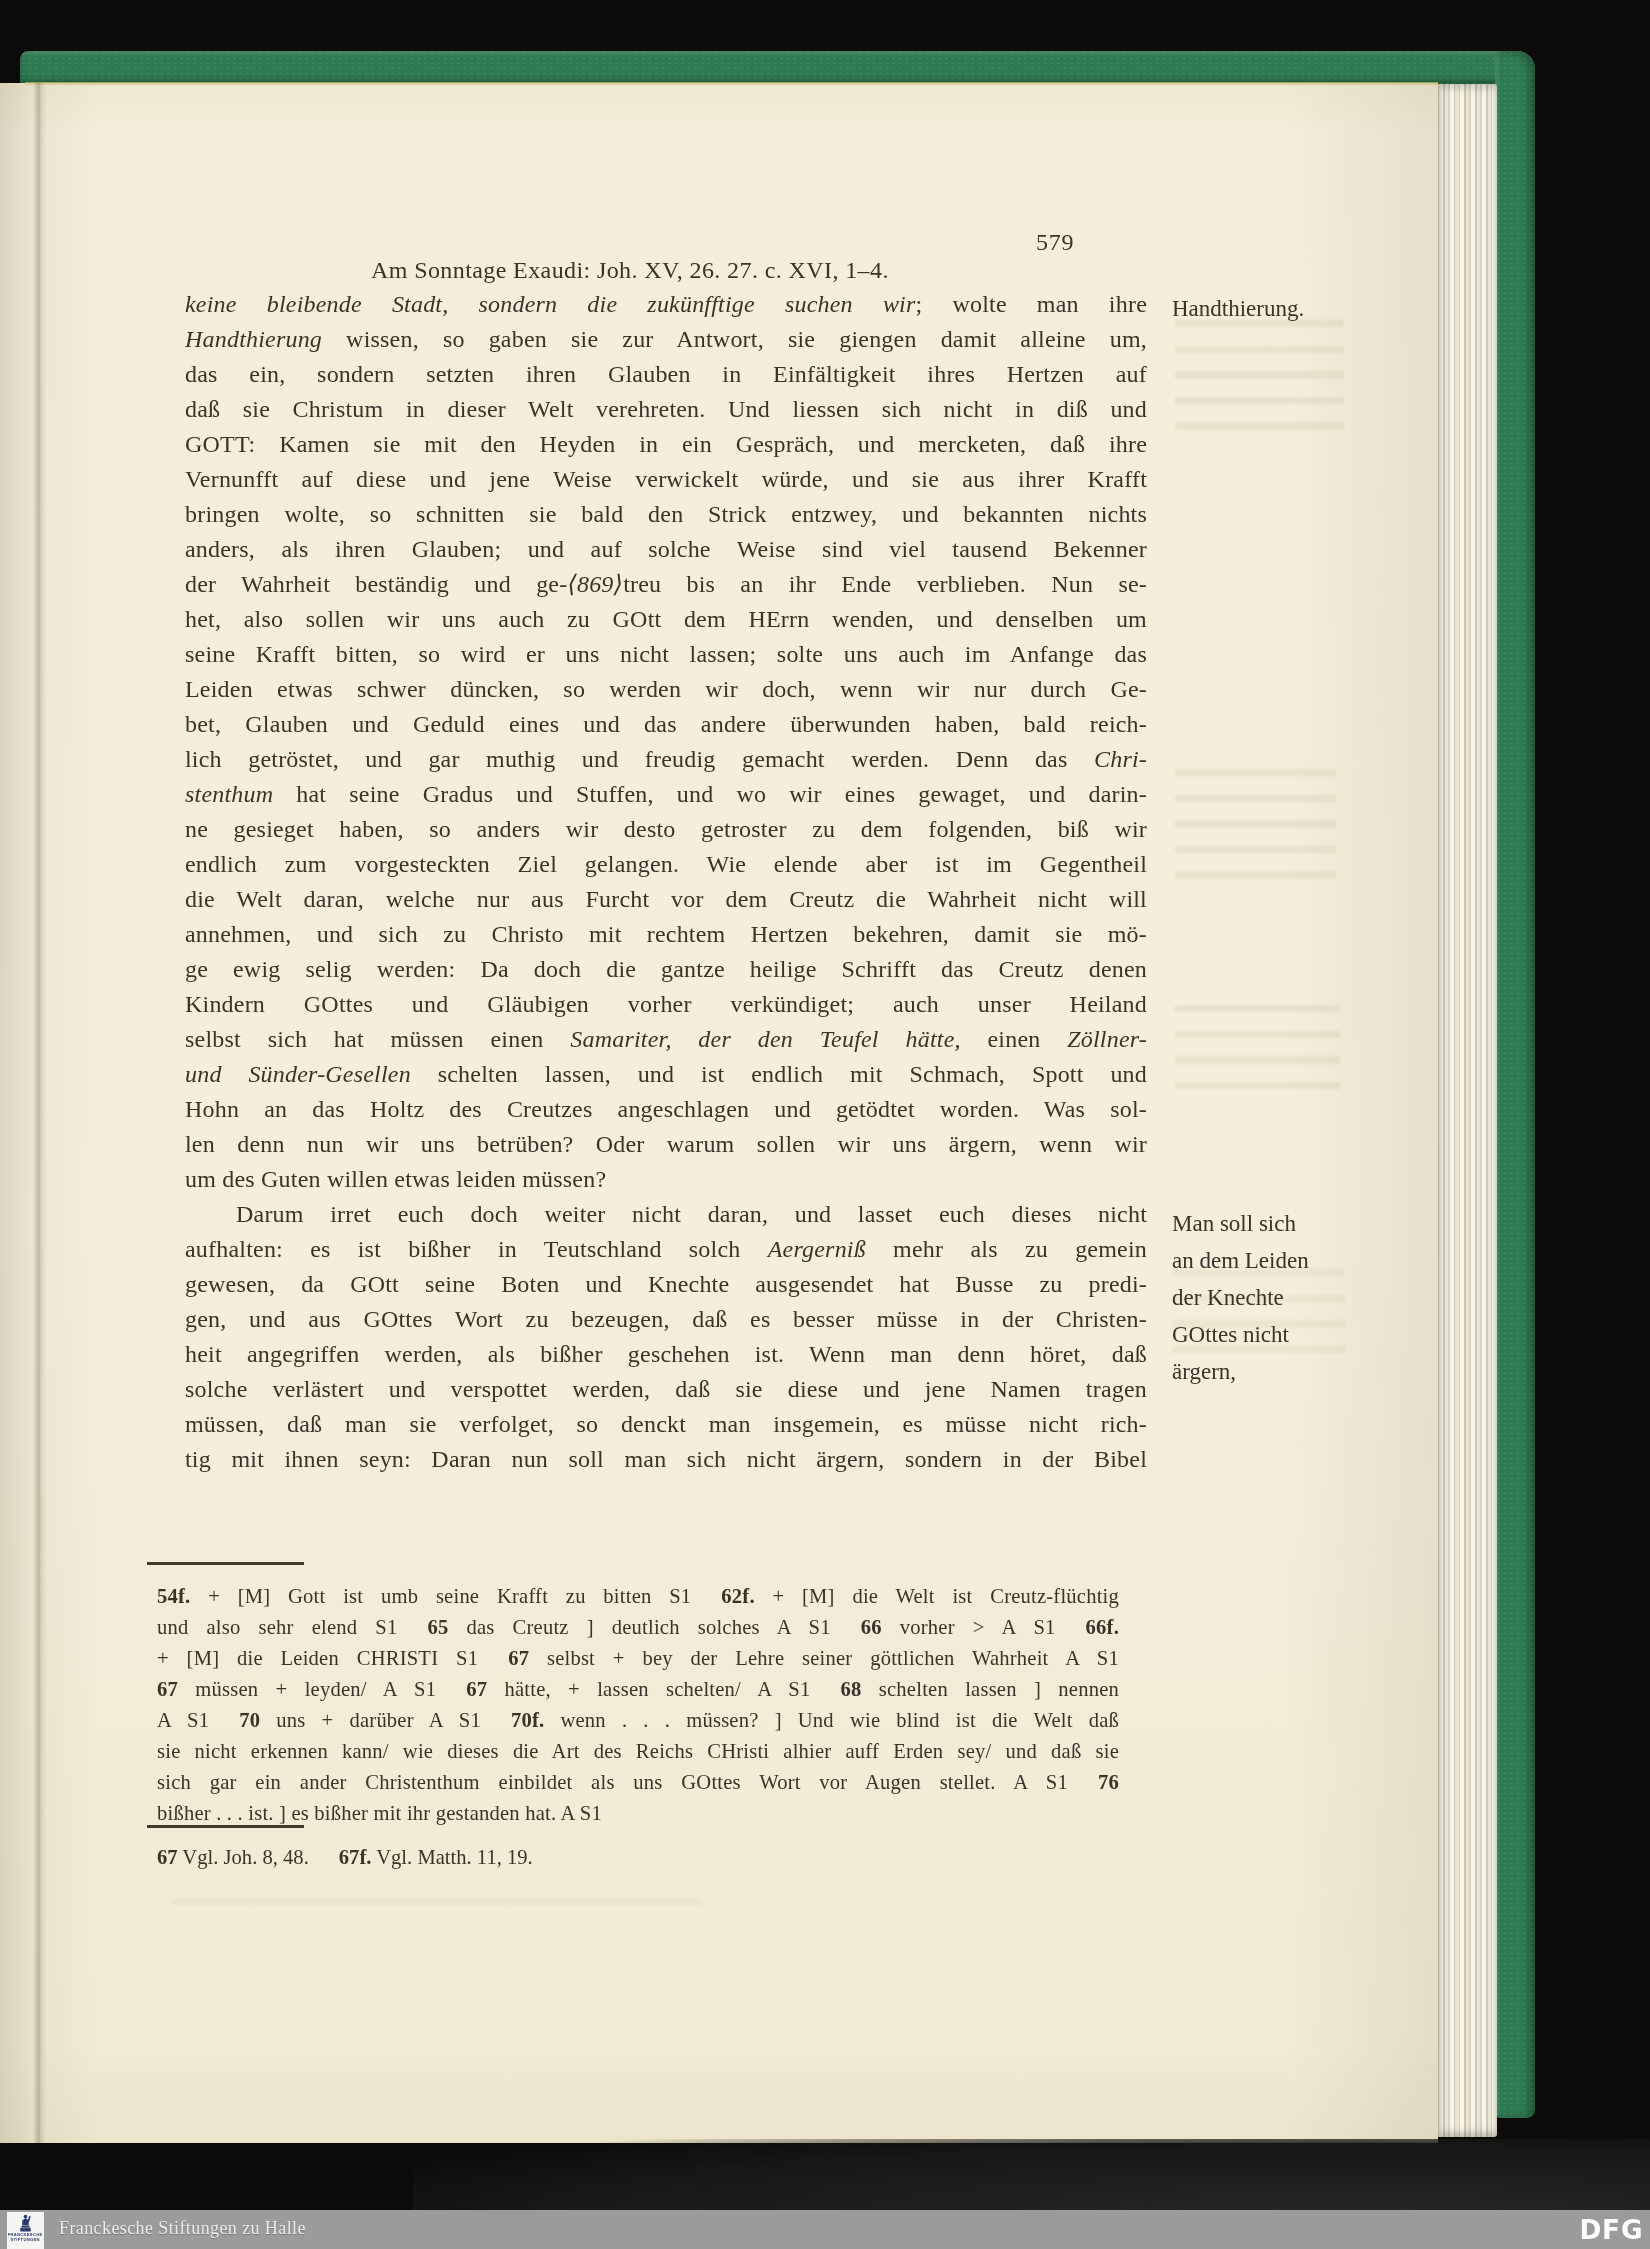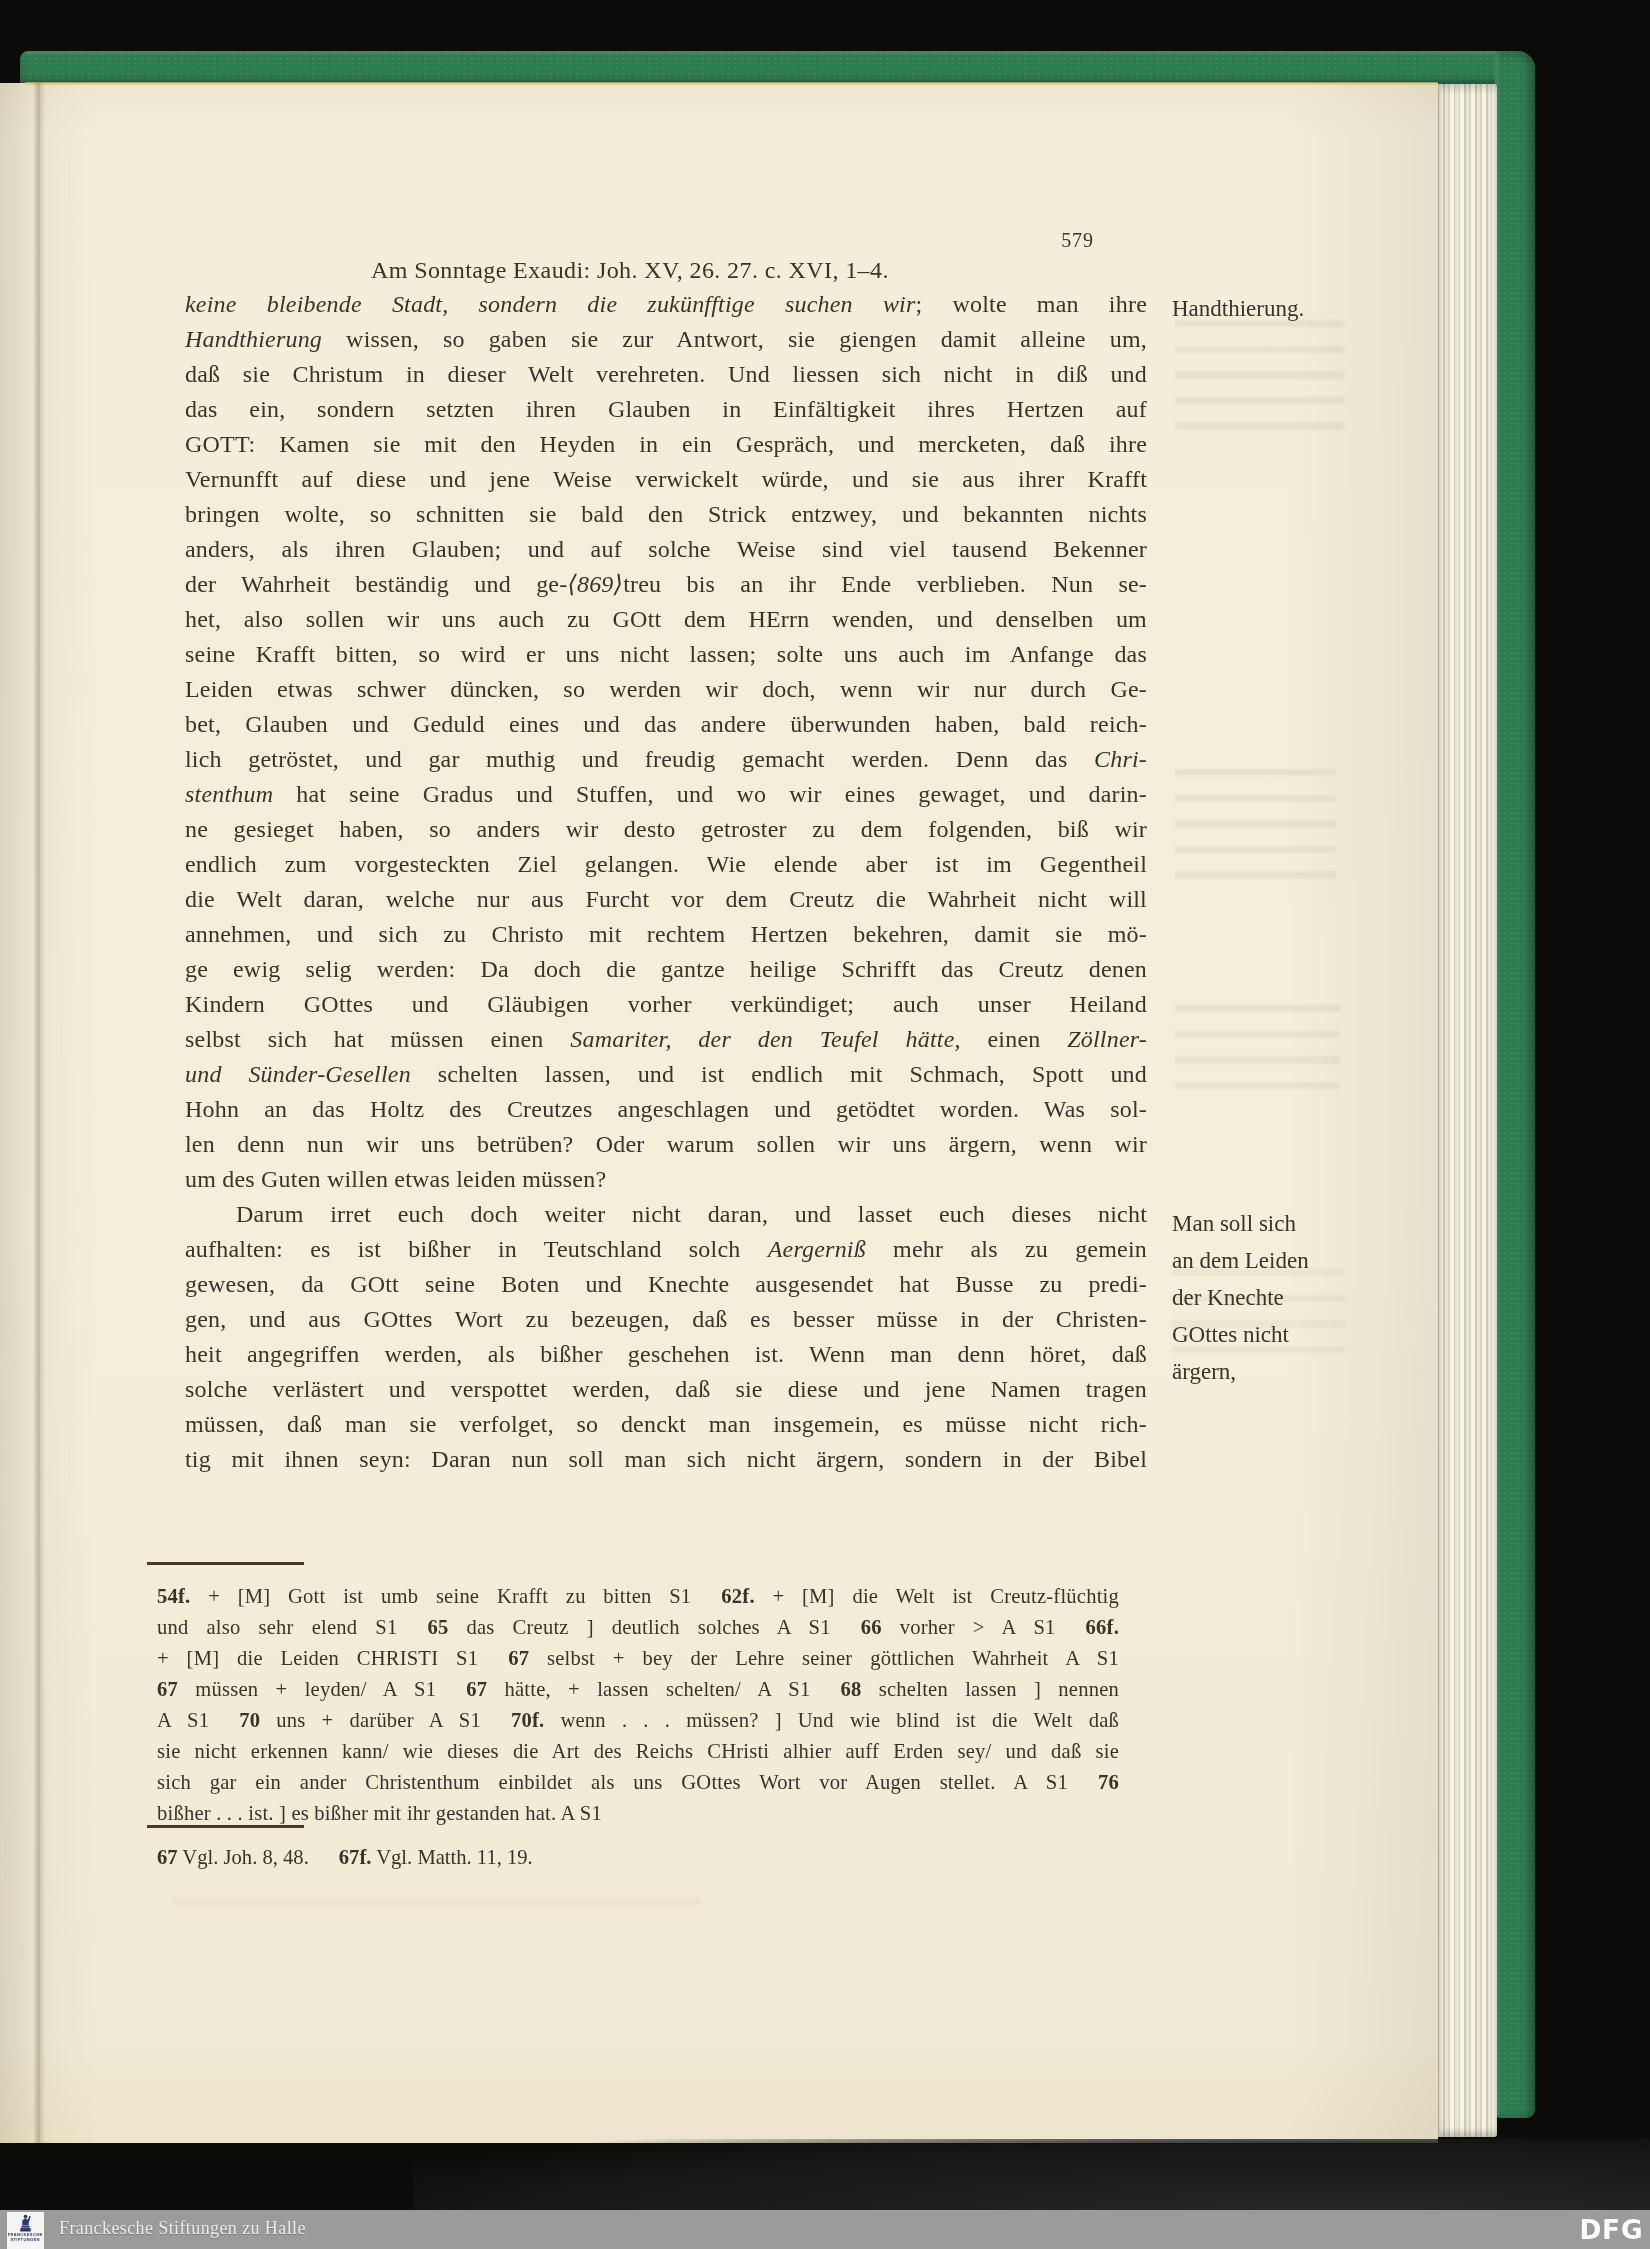--- a/index.html
+++ b/index.html
@@ -30,21 +30,21 @@
     background:linear-gradient(90deg,transparent,rgba(80,70,45,.30) 45%,rgba(80,70,45,.12) 62%,transparent);}
   .stack{position:absolute;left:1438px;top:84px;width:58px;height:2053px;
     background:repeating-linear-gradient(90deg,#f7f4e9 0 4.1px,#cdc7b4 4.1px 5.8px,#ebe5d3 5.8px 9px,#d8d2bf 9px 10.7px);
     border-left:0.8px solid #b5ad95;border-radius:0 3.3px 3.3px 0;
     box-shadow:inset 0 5px 6.6px rgba(0,0,0,.15), inset 0 -5px 6.6px rgba(0,0,0,.2);}
   
   .ghost{position:absolute;filter:blur(1.3px);opacity:.5;pointer-events:none;
     background:repeating-linear-gradient(180deg,rgba(138,124,82,.20) 0 7.4px,rgba(0,0,0,0) 7.4px 25.6px);}
   
   .htitle{position:absolute;left:371px;top:229px;font-size:24px;letter-spacing:0.4px;color:var(--text_ink);margin-top:28px;}
-  .hpage{position:absolute;left:1036px;top:229px;width:83px;text-align:center;font-size:20px;letter-spacing:0.8px;color:var(--text_ink);}
+  .hpage{position:absolute;left:1036px;top:229px;width:83px;text-align:left;font-size:24px;letter-spacing:0.8px;color:var(--text_ink);}
   
   .body-lines{position:absolute;left:157px;top:287px;width:962px;color:var(--text_ink);
     font-size:24px;letter-spacing:0.2px;margin-left:28px;}
   .bline{position:relative;height:35px;line-height:35px;
     text-align:justify;text-align-last:justify;overflow:hidden;}
   .bline.short{text-align:right;text-align-last:left;}
   .bline.indent{padding-left:51px;}
   .i{font-style:italic;}
   .b{font-weight:bold;}
   .gap{display:inline-block;width:30px;}
@@ -100,22 +100,22 @@
   <div class="ghost" style="left:1175px;top:1005px;width:165px;height:95px;"></div>
   <div class="ghost" style="left:1172px;top:1269px;width:173px;height:95px;opacity:.35;"></div>
   <div class="ghost" style="left:173px;top:1898px;width:528px;height:26.4px;opacity:.3;"></div>
 
   <div class="htitle">Am Sonntage Exaudi: Joh. XV, 26. 27. c. XVI, 1–4.</div>
   <div class="hpage">579</div>
 
   <div class="body-lines" id="body-lines">
       <div class="bline"><span class="i">keine bleibende Stadt, sondern die zukünfftige suchen wir</span><span class="r">; wolte man ihre</span></div>
       <div class="bline"><span class="i">Handthierung</span><span class="r"> wissen, so gaben sie zur Antwort, sie giengen damit alleine um,</span></div>
+      <div class="bline"><span class="r">das ein, sondern setzten ihren Glauben in Einfältigkeit ihres Hertzen auf</span></div>
       <div class="bline"><span class="r">daß sie Christum in dieser Welt verehreten. Und liessen sich nicht in diß und</span></div>
-      <div class="bline"><span class="r">das ein, sondern setzten ihren Glauben in Einfältigkeit ihres Hertzen auf</span></div>
       <div class="bline"><span class="r">GOTT: Kamen sie mit den Heyden in ein Gespräch, und mercketen, daß ihre</span></div>
       <div class="bline"><span class="r">Vernunfft auf diese und jene Weise verwickelt würde, und sie aus ihrer Krafft</span></div>
       <div class="bline"><span class="r">bringen wolte, so schnitten sie bald den Strick entzwey, und bekannten nichts</span></div>
       <div class="bline"><span class="r">anders, als ihren Glauben; und auf solche Weise sind viel tausend Bekenner</span></div>
       <div class="bline"><span class="r">der Wahrheit beständig und ge-</span><span class="i">⟨869⟩</span><span class="r">treu bis an ihr Ende verblieben. Nun se-</span></div>
       <div class="bline"><span class="r">het, also sollen wir uns auch zu GOtt dem HErrn wenden, und denselben um</span></div>
       <div class="bline"><span class="r">seine Krafft bitten, so wird er uns nicht lassen; solte uns auch im Anfange das</span></div>
       <div class="bline"><span class="r">Leiden etwas schwer düncken, so werden wir doch, wenn wir nur durch Ge-</span></div>
       <div class="bline"><span class="r">bet, Glauben und Geduld eines und das andere überwunden haben, bald reich-</span></div>
       <div class="bline"><span class="r">lich getröstet, und gar muthig und freudig gemacht werden. Denn das </span><span class="i">Chri-</span></div>

